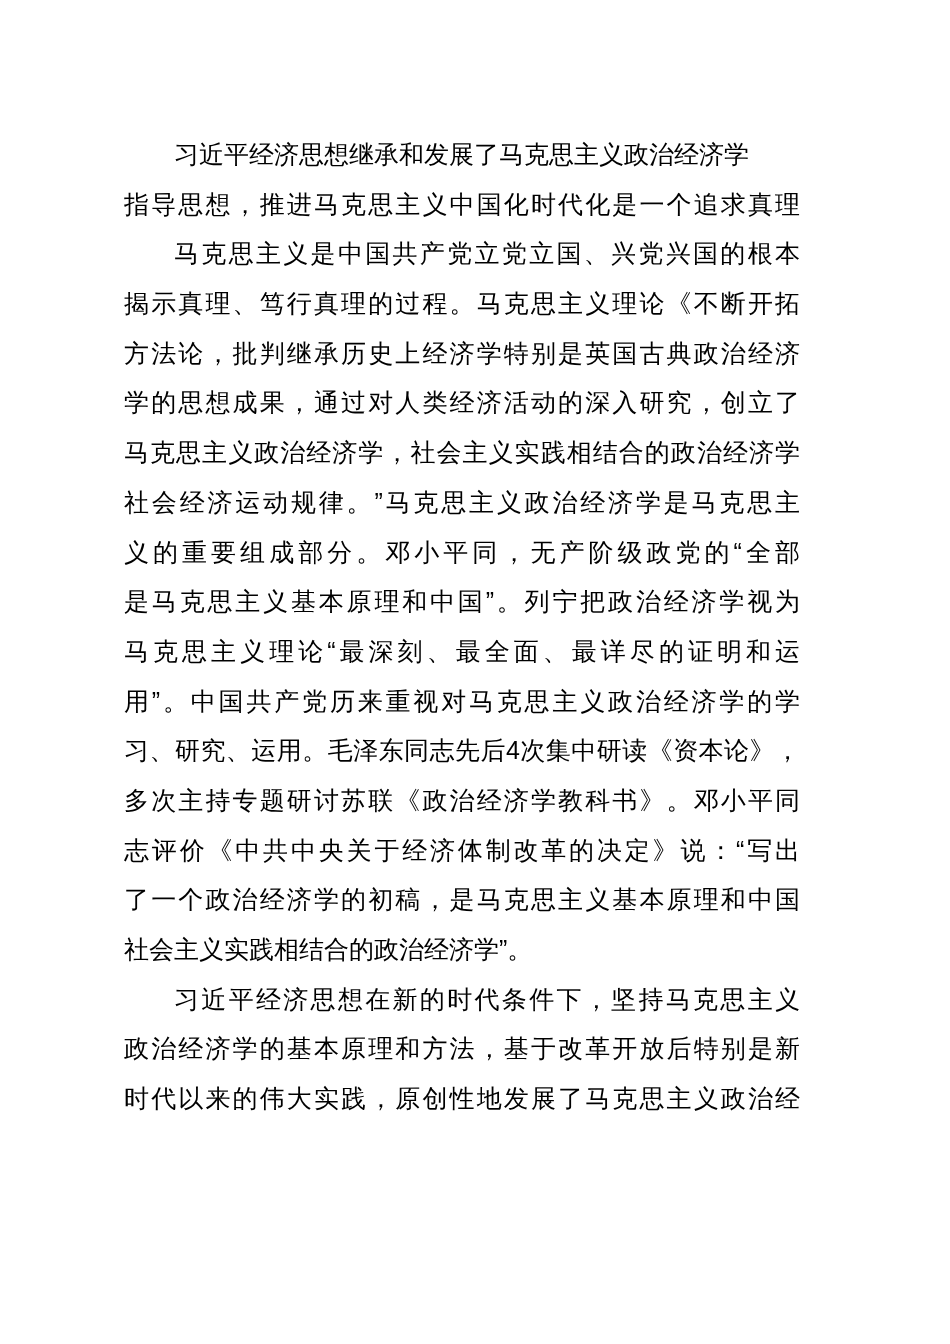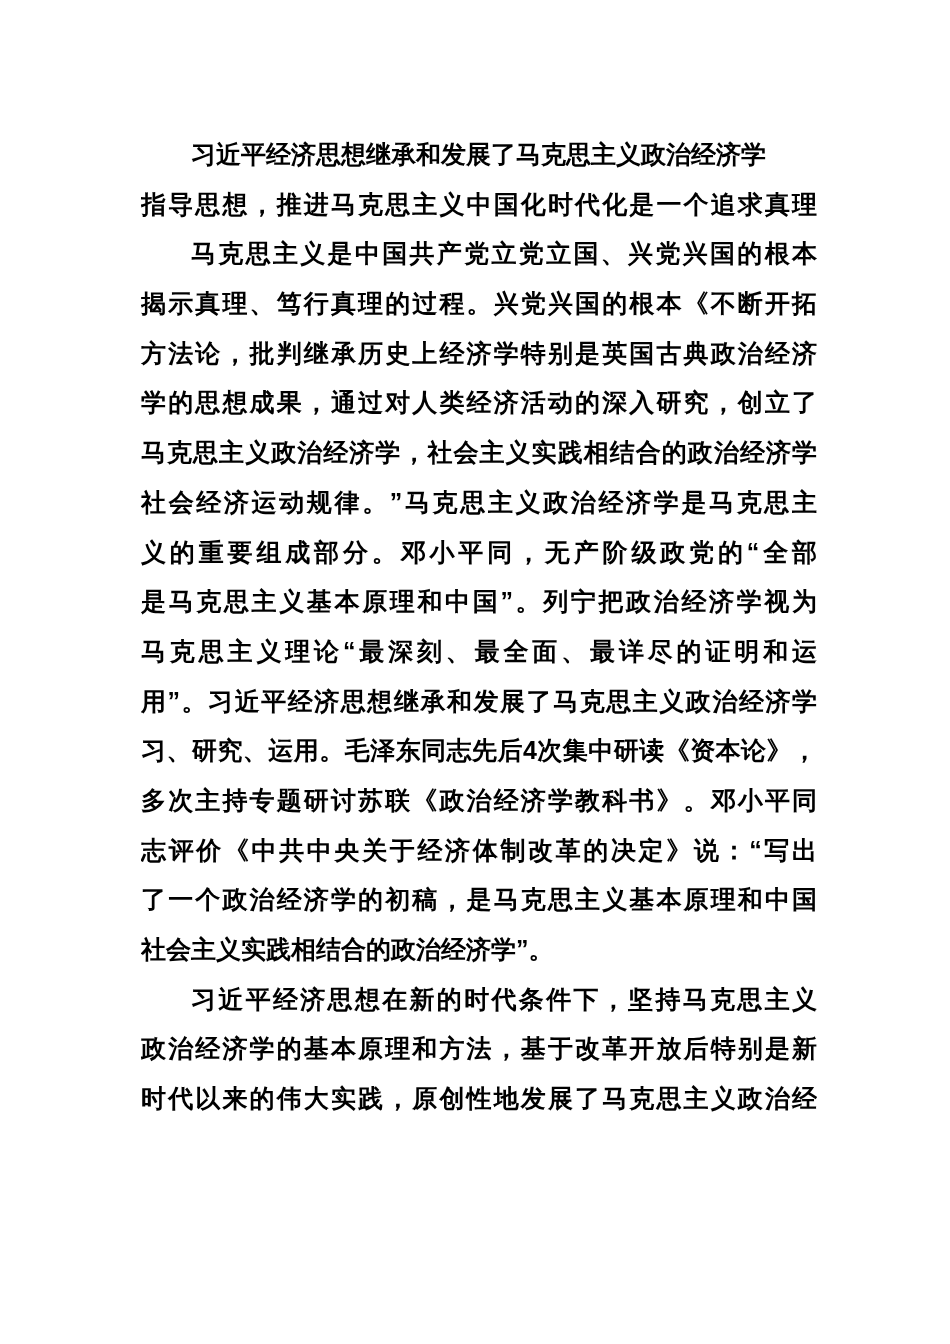--- a/index.html
+++ b/index.html
@@ -11,24 +11,23 @@
     position: relative;
     width: 950px;
     height: 1344px;
     background: #ffffff;
     color: #000000;
     font-family: "Liberation Sans", sans-serif;
     overflow: hidden;
   }
   .textblock {
     position: absolute;
-    left: 141px;
+    left: 124px;
     top: 130px;
     width: 676px;
-    font-weight: bold;
   }
   .line {
     font-size: 25px;
     line-height: 49.7px;
     height: 49.7px;
     overflow: hidden;
     text-align: justify;
     text-align-last: justify;
     color: #000000;
     white-space: normal;
@@ -43,29 +42,29 @@
 </style>
 </head>
 <body>
 
 <div class="page">
   <div class="textblock">
     <div class="line indent short">习近平经济思想继承和发展了马克思主义政治经济学</div>
 
   <div class="line">指导思想，推进马克思主义中国化时代化是一个追求真理</div>
       <div class="line indent">马克思主义是中国共产党立党立国、兴党兴国的根本</div>
-      <div class="line">揭示真理、笃行真理的过程。兴党兴国的根本《不断开拓</div>
+      <div class="line">揭示真理、笃行真理的过程。马克思主义理论《不断开拓</div>
       <div class="line">方法论，批判继承历史上经济学特别是英国古典政治经济</div>
       <div class="line">学的思想成果，通过对人类经济活动的深入研究，创立了</div>
       <div class="line">马克思主义政治经济学，社会主义实践相结合的政治经济学</div>
       <div class="line">社会经济运动规律。”马克思主义政治经济学是马克思主</div>
       <div class="line">义的重要组成部分。邓小平同，无产阶级政党的“全部</div>
       <div class="line">是马克思主义基本原理和中国”。列宁把政治经济学视为</div>
       <div class="line">马克思主义理论“最深刻、最全面、最详尽的证明和运</div>
-      <div class="line">用”。习近平经济思想继承和发展了马克思主义政治经济学</div>
+      <div class="line">用”。中国共产党历来重视对马克思主义政治经济学的学</div>
       <div class="line">习、研究、运用。毛泽东同志先后4次集中研读《资本论》，</div>
       <div class="line">多次主持专题研讨苏联《政治经济学教科书》。邓小平同</div>
       <div class="line">志评价《中共中央关于经济体制改革的决定》说：“写出</div>
       <div class="line">了一个政治经济学的初稿，是马克思主义基本原理和中国</div>
       <div class="line short">社会主义实践相结合的政治经济学”。</div>
       <div class="line indent">习近平经济思想在新的时代条件下，坚持马克思主义</div>
       <div class="line">政治经济学的基本原理和方法，基于改革开放后特别是新</div>
       <div class="line">时代以来的伟大实践，原创性地发展了马克思主义政治经</div>
     </div>
 </div>

